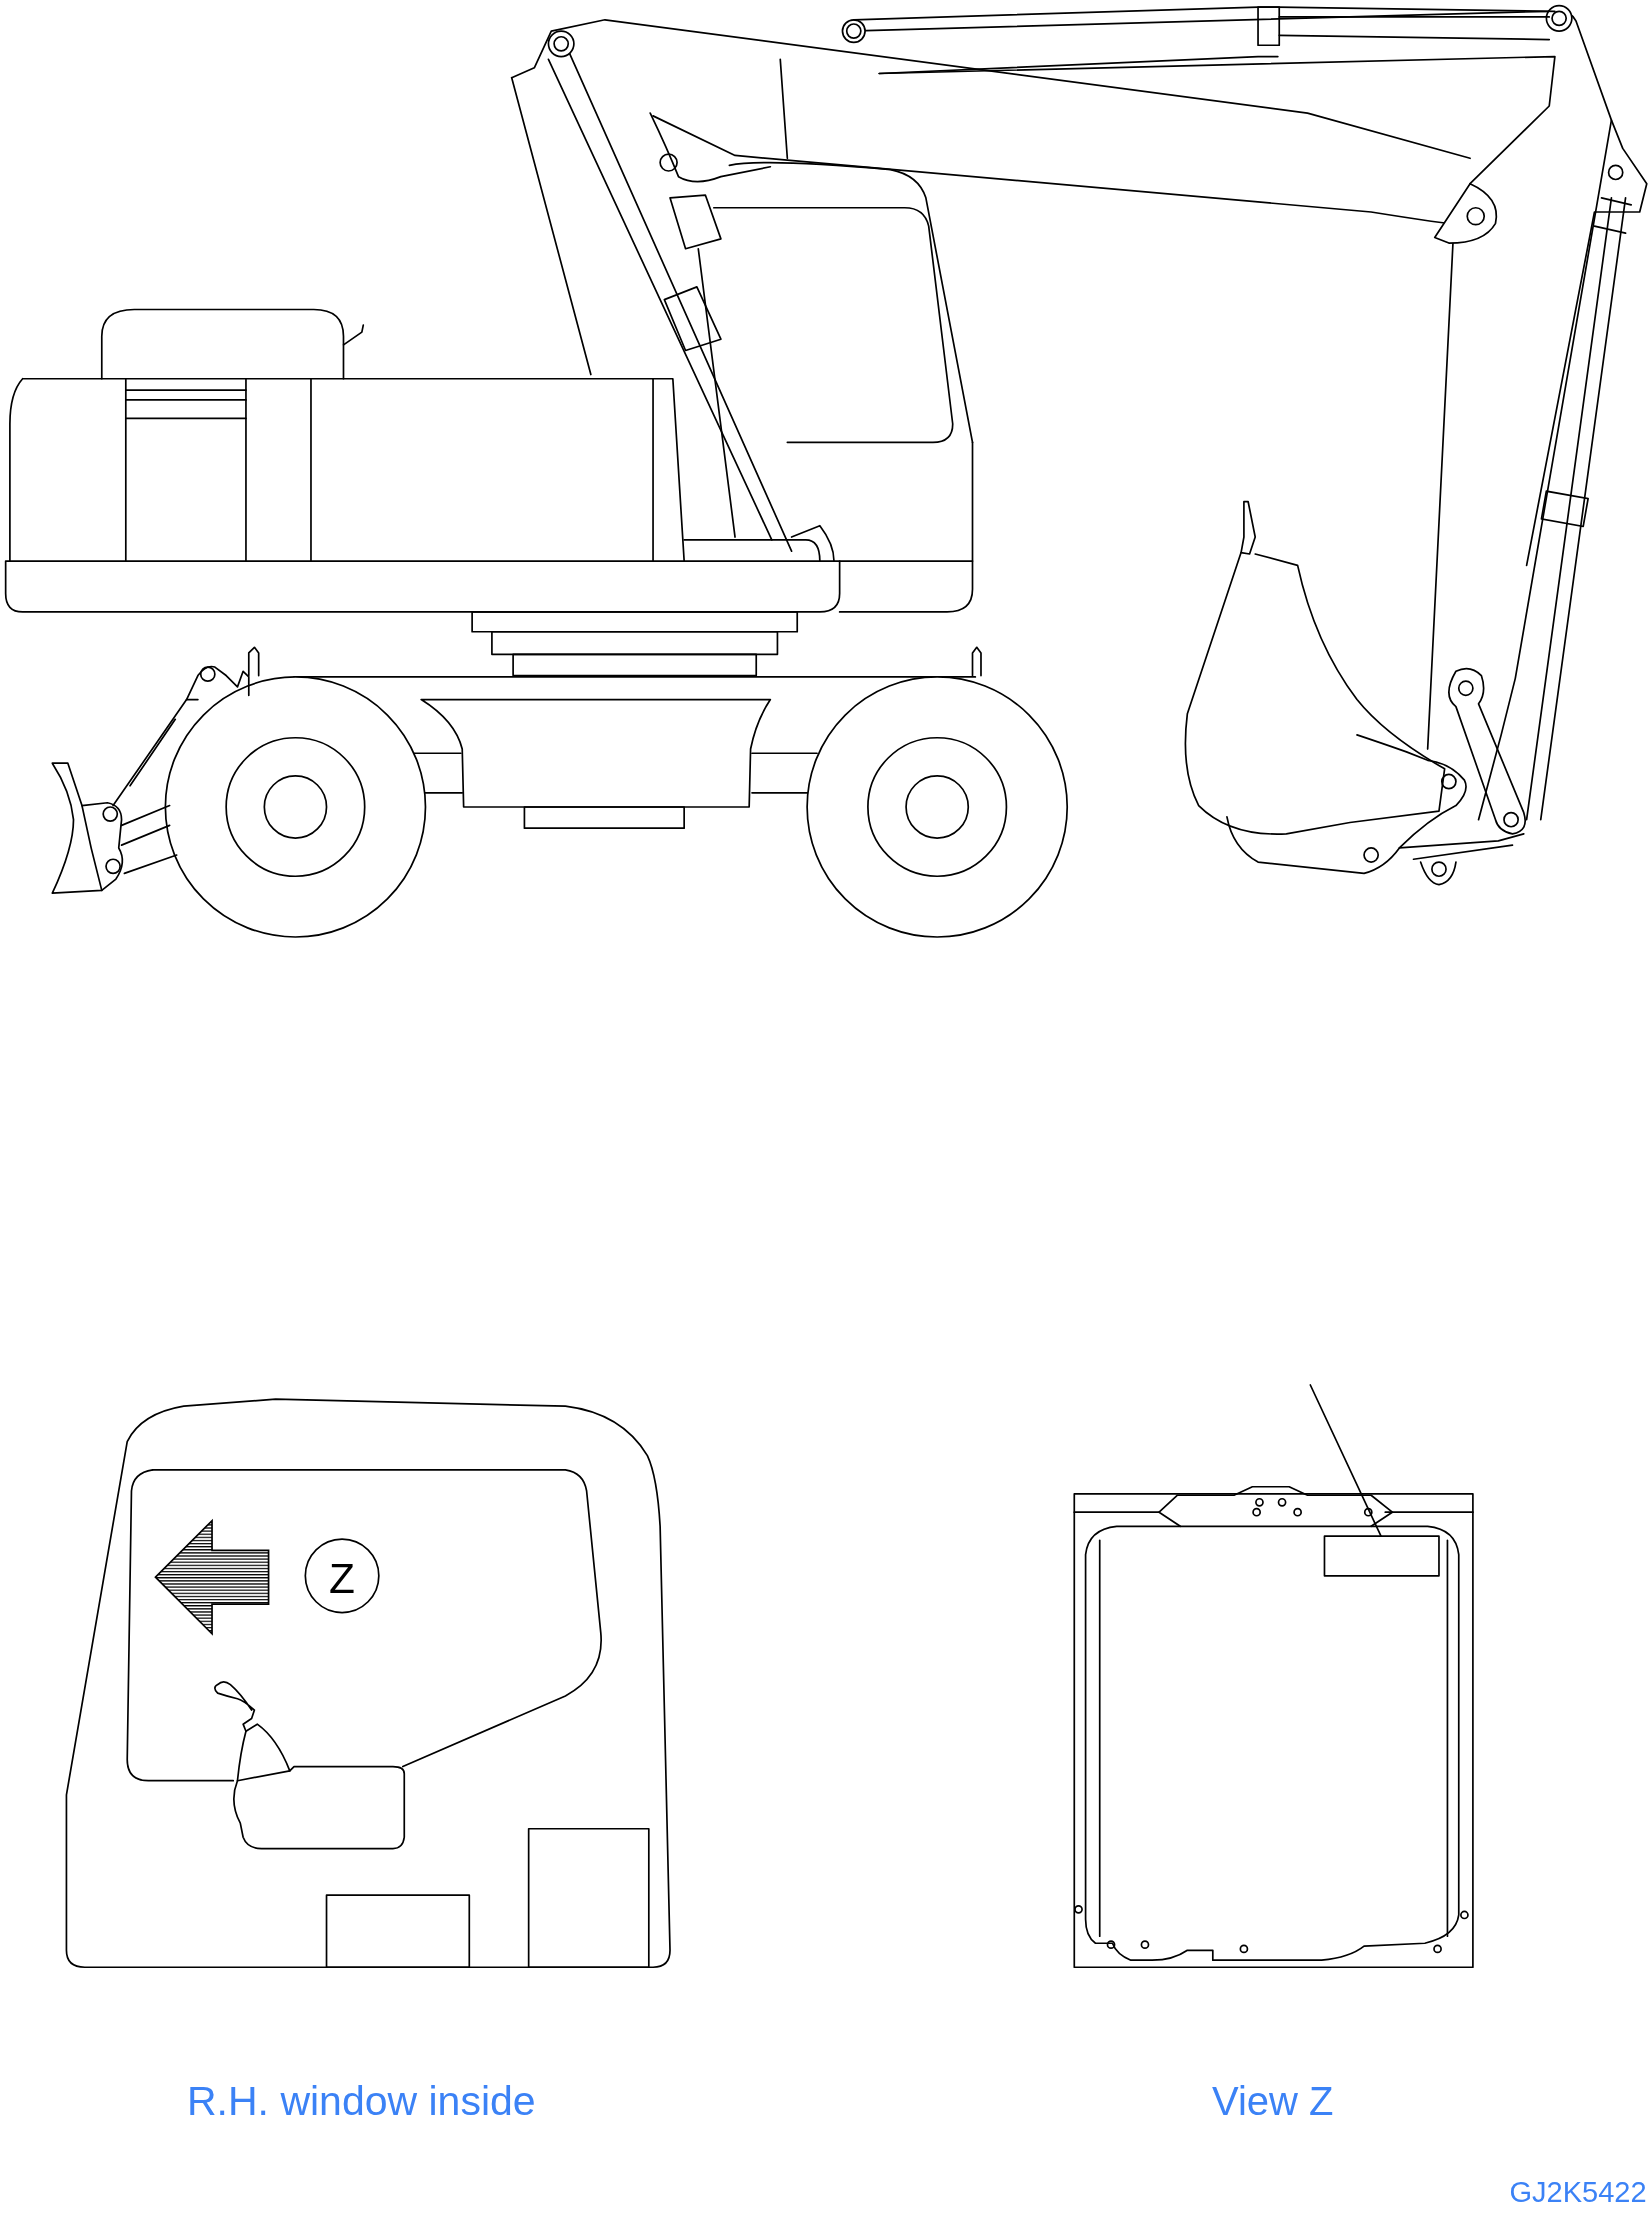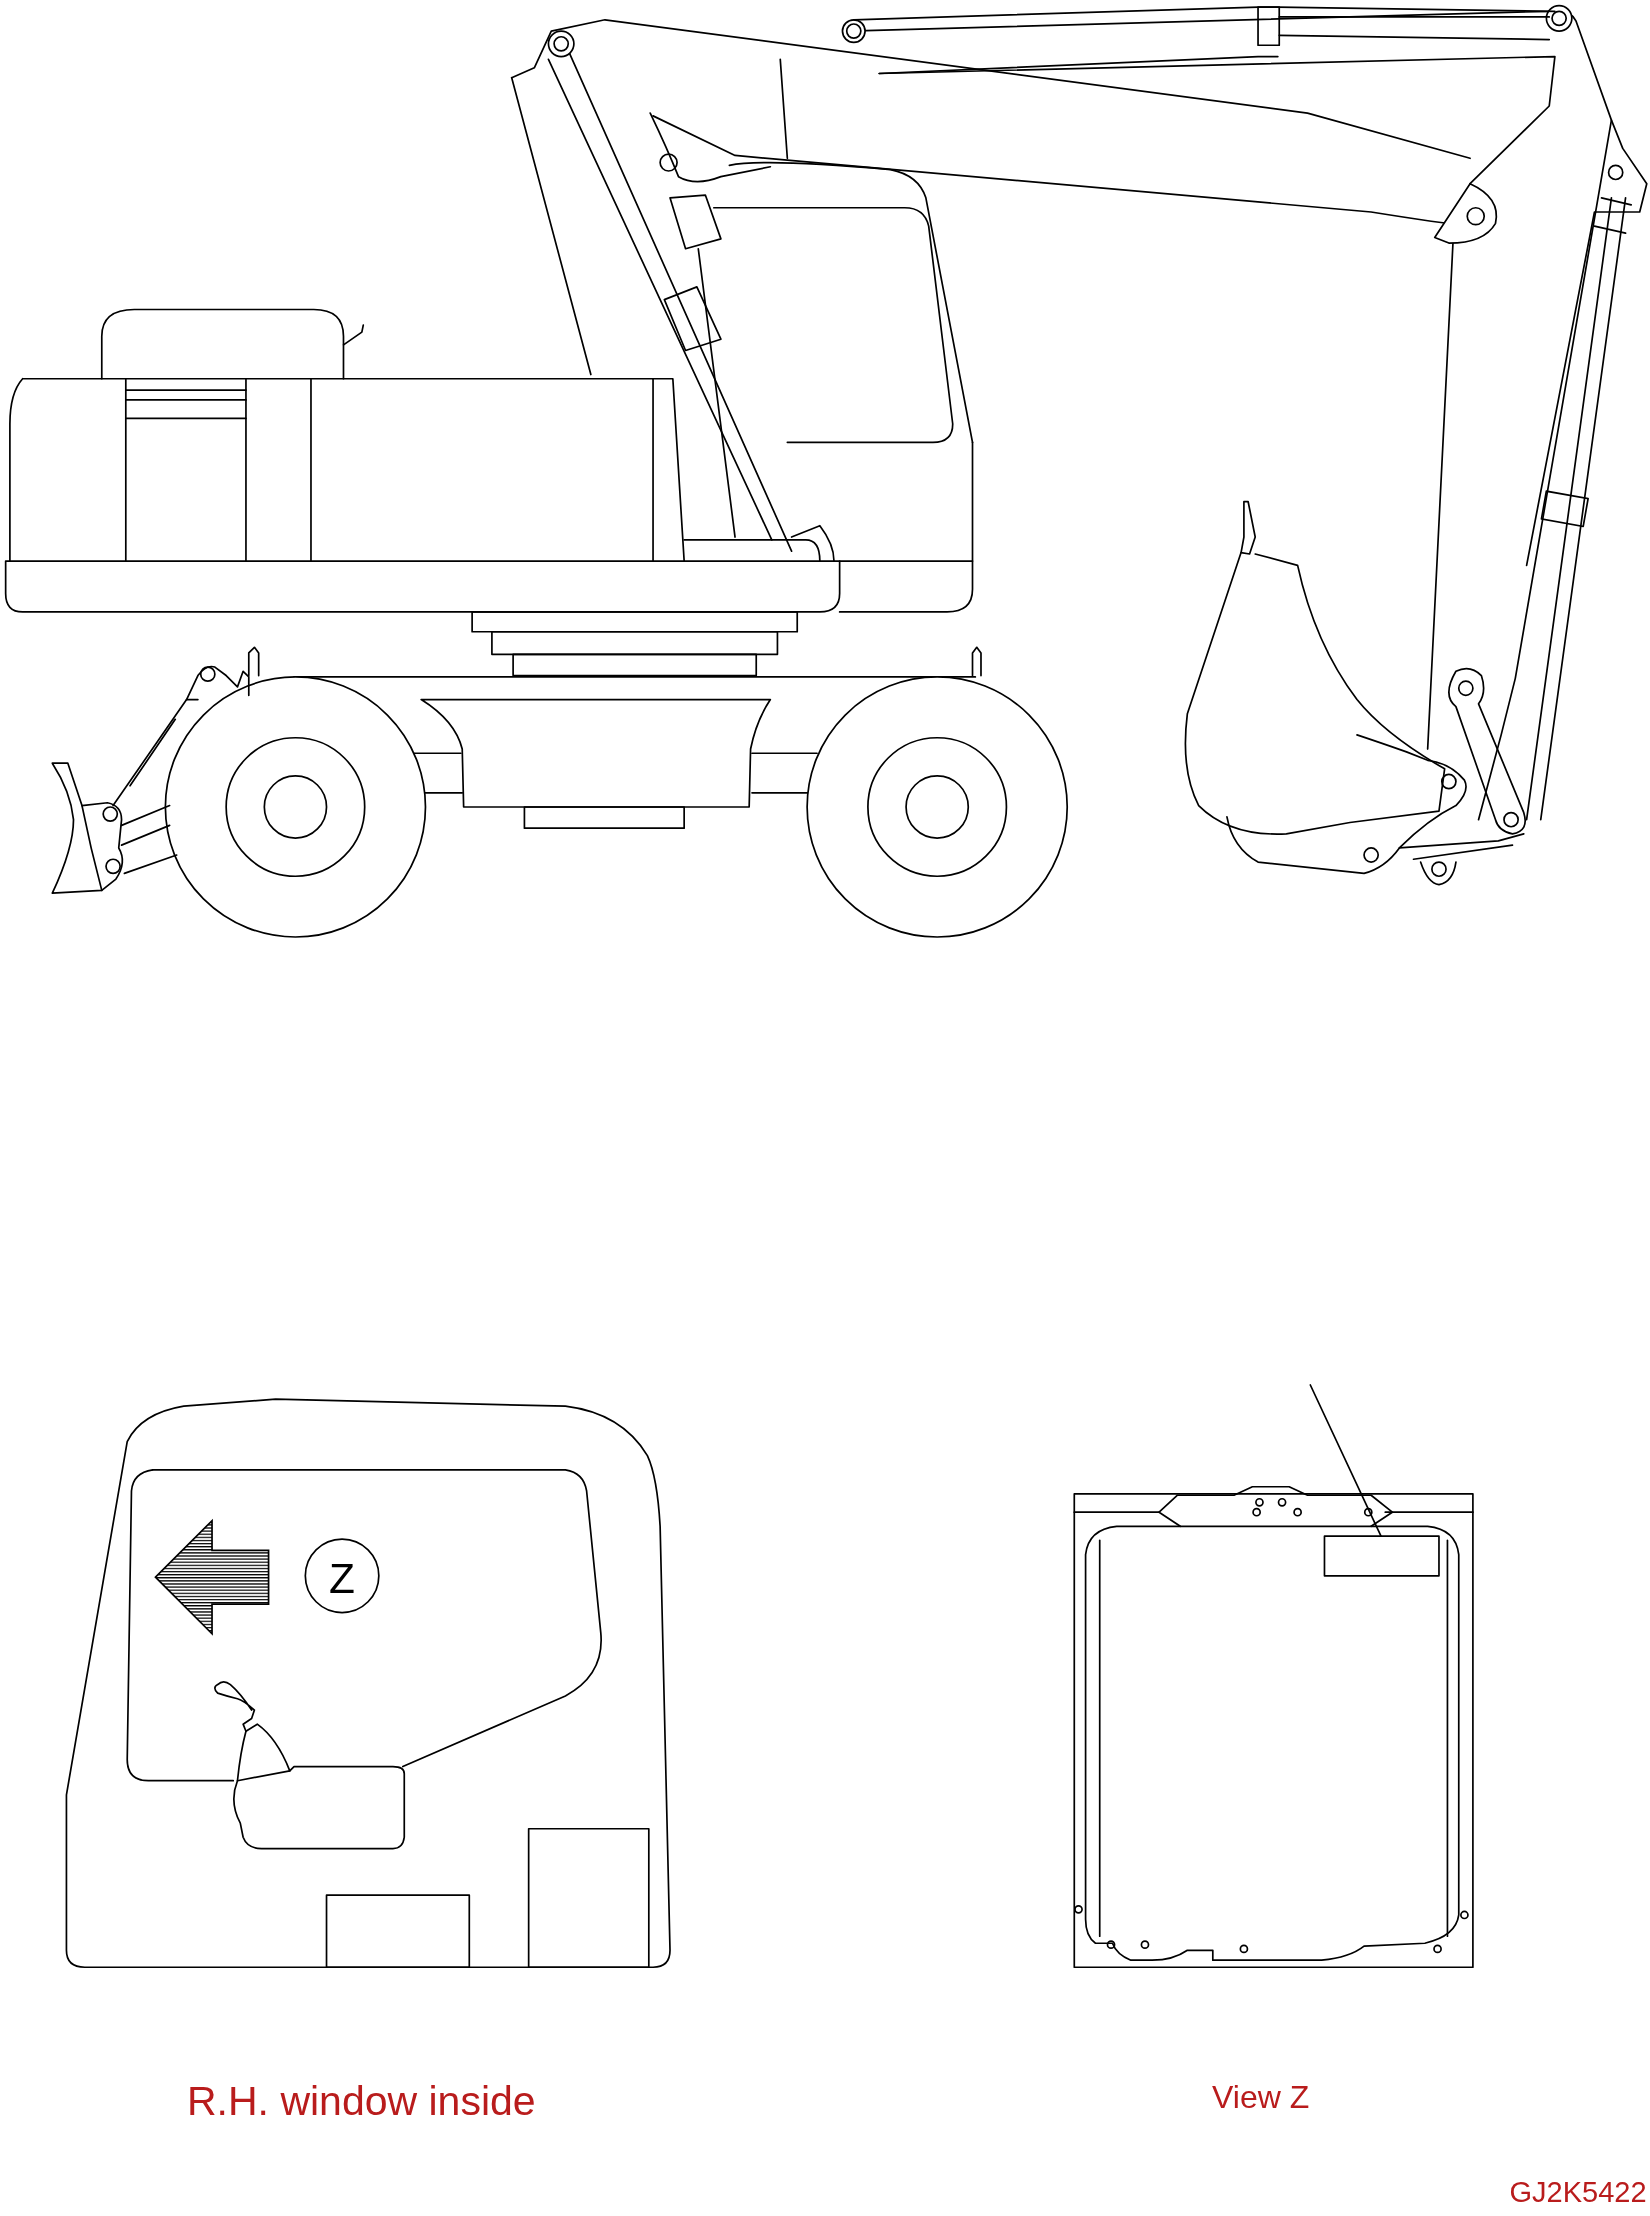--- a/index.html
+++ b/index.html
@@ -1,23 +1,23 @@
 <!DOCTYPE html>
 <html style="font-size:11.7px"><head>
 <meta charset="utf-8">
 <style>
   html, body { margin: 0; padding: 0; background: #ffffff; }
   body { width: 1651px; height: 2216px; position: relative; overflow: hidden; }
   .canvas { position: absolute; left: 0; top: 0; width: 1651px; height: 2216px; }
   svg { display: block; }
   .ln { fill: none; stroke: #000; stroke-width: 1.2; stroke-linejoin: round; stroke-linecap: round; }
   .ln-w { fill: #fff; stroke: #000; stroke-width: 1.2; stroke-linejoin: round; }
-  .label { position: absolute; font-family: "Liberation Sans", sans-serif; color: #b91c1c; white-space: nowrap; line-height: 1; }
+  .label { position: absolute; font-family: "Liberation Sans", sans-serif; color: #3b82f6; white-space: nowrap; line-height: 1; }
   .caption-left { left: 187px; top: 2081px; font-size: 41px; }
-  .caption-right { left: 1212px; top: 2081px; font-size: 32px; }
+  .caption-right { left: 1212px; top: 2081px; font-size: 40px; }
   .figure-id { right: 4.4px; top: 2178px; font-size: 29px; }
   .z-letter { font-family: "Liberation Sans", sans-serif; font-size: 30px; }
 </style>
 </head>
 <body>
 
 <div class="canvas">
 <svg width="1651" height="2216" viewBox="0 0 1168 1568" preserveAspectRatio="none">
 
   <g>

